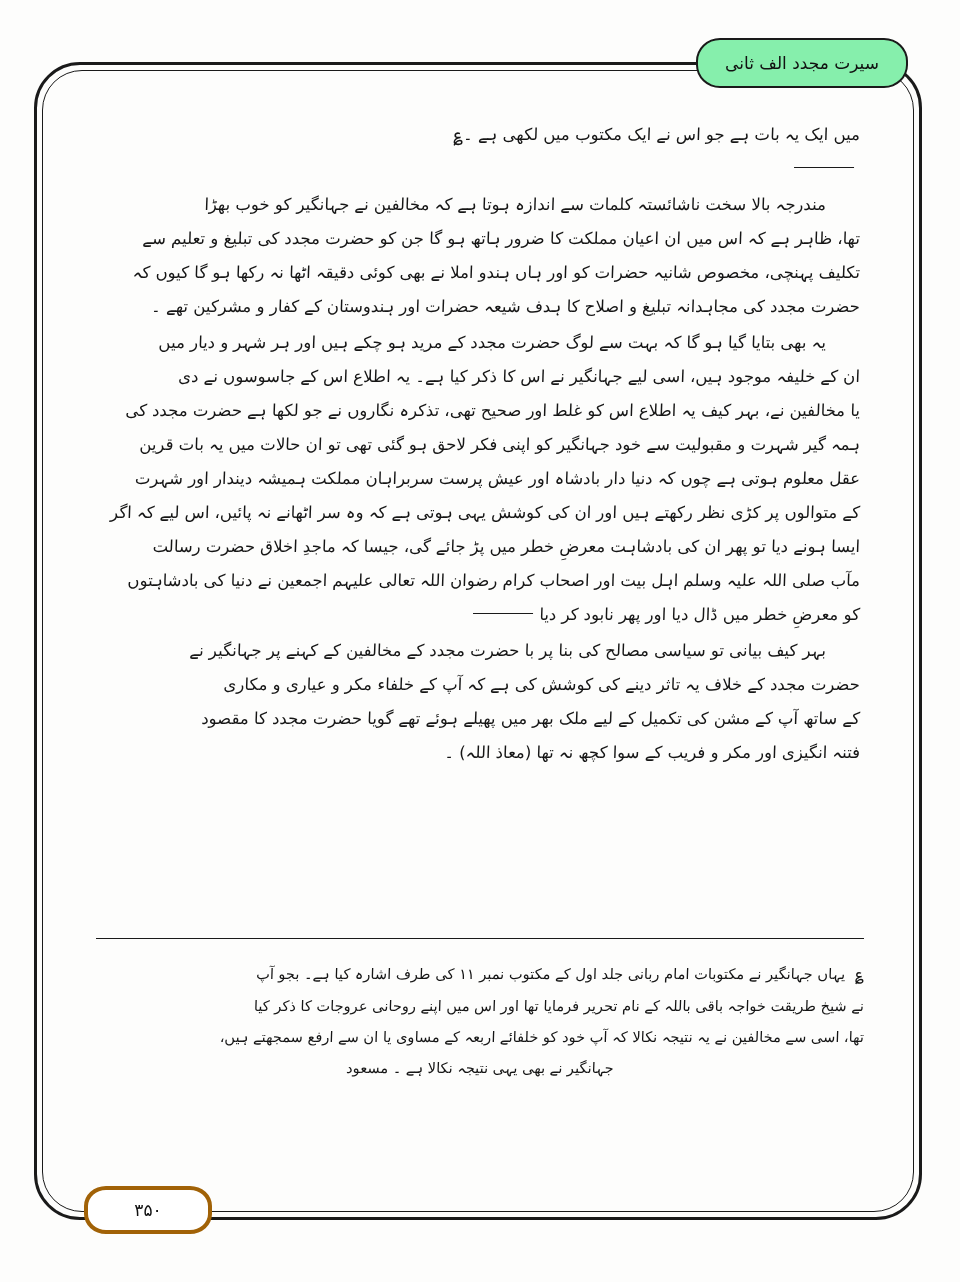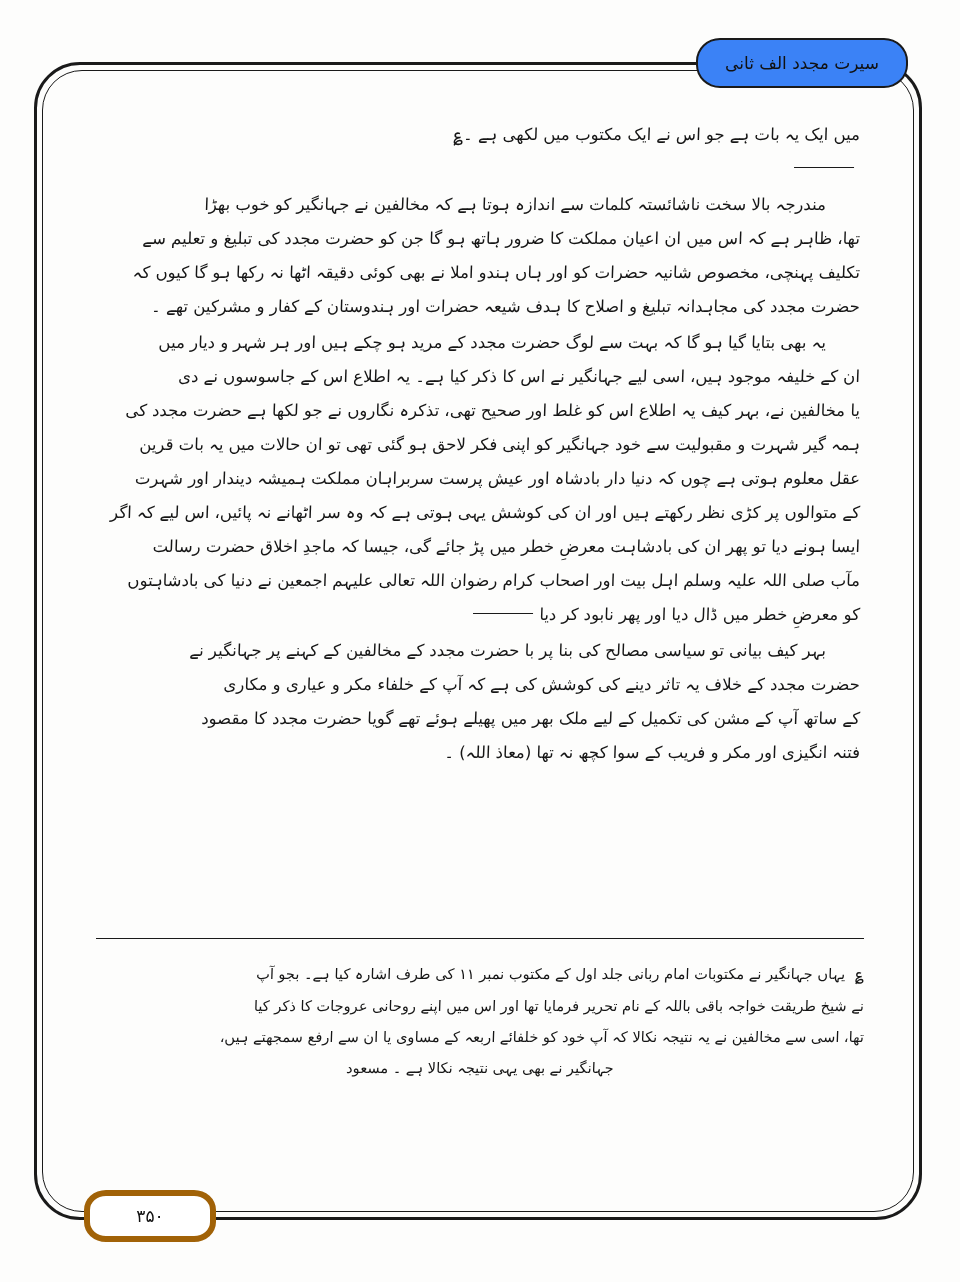--- a/index.html
+++ b/index.html
@@ -44,43 +44,43 @@
 
   
   .header-cartouche {
     position: absolute;
     right: 52px;
     top: 38px;
     width: 208px;
     height: 46px;
     border: 2px solid #1a1a1a;
     border-radius: 24px / 23px;
-    background: #3b82f6;
+    background: #86efac;
     display: flex;
     align-items: center;
     justify-content: center;
     z-index: 5;
   }
   .header-cartouche .title {
     font-family: "DejaVu Sans", sans-serif;
     font-size: 17px;
     color: #111;
     direction: rtl;
     white-space: nowrap;
     letter-spacing: 0.5px;
   }
 
   
   .page-number-cartouche {
     position: absolute;
     left: 84px;
-    bottom: 40px;
+    bottom: 48px;
     width: 120px;
     height: 40px;
-    border: 6px solid #a16207;
+    border: 4px solid #a16207;
     border-radius: 22px / 20px;
     background: #ffffff;
     display: flex;
     align-items: center;
     justify-content: center;
     z-index: 5;
   }
   .page-number-cartouche .num {
     font-size: 17px;
     color: #111;

